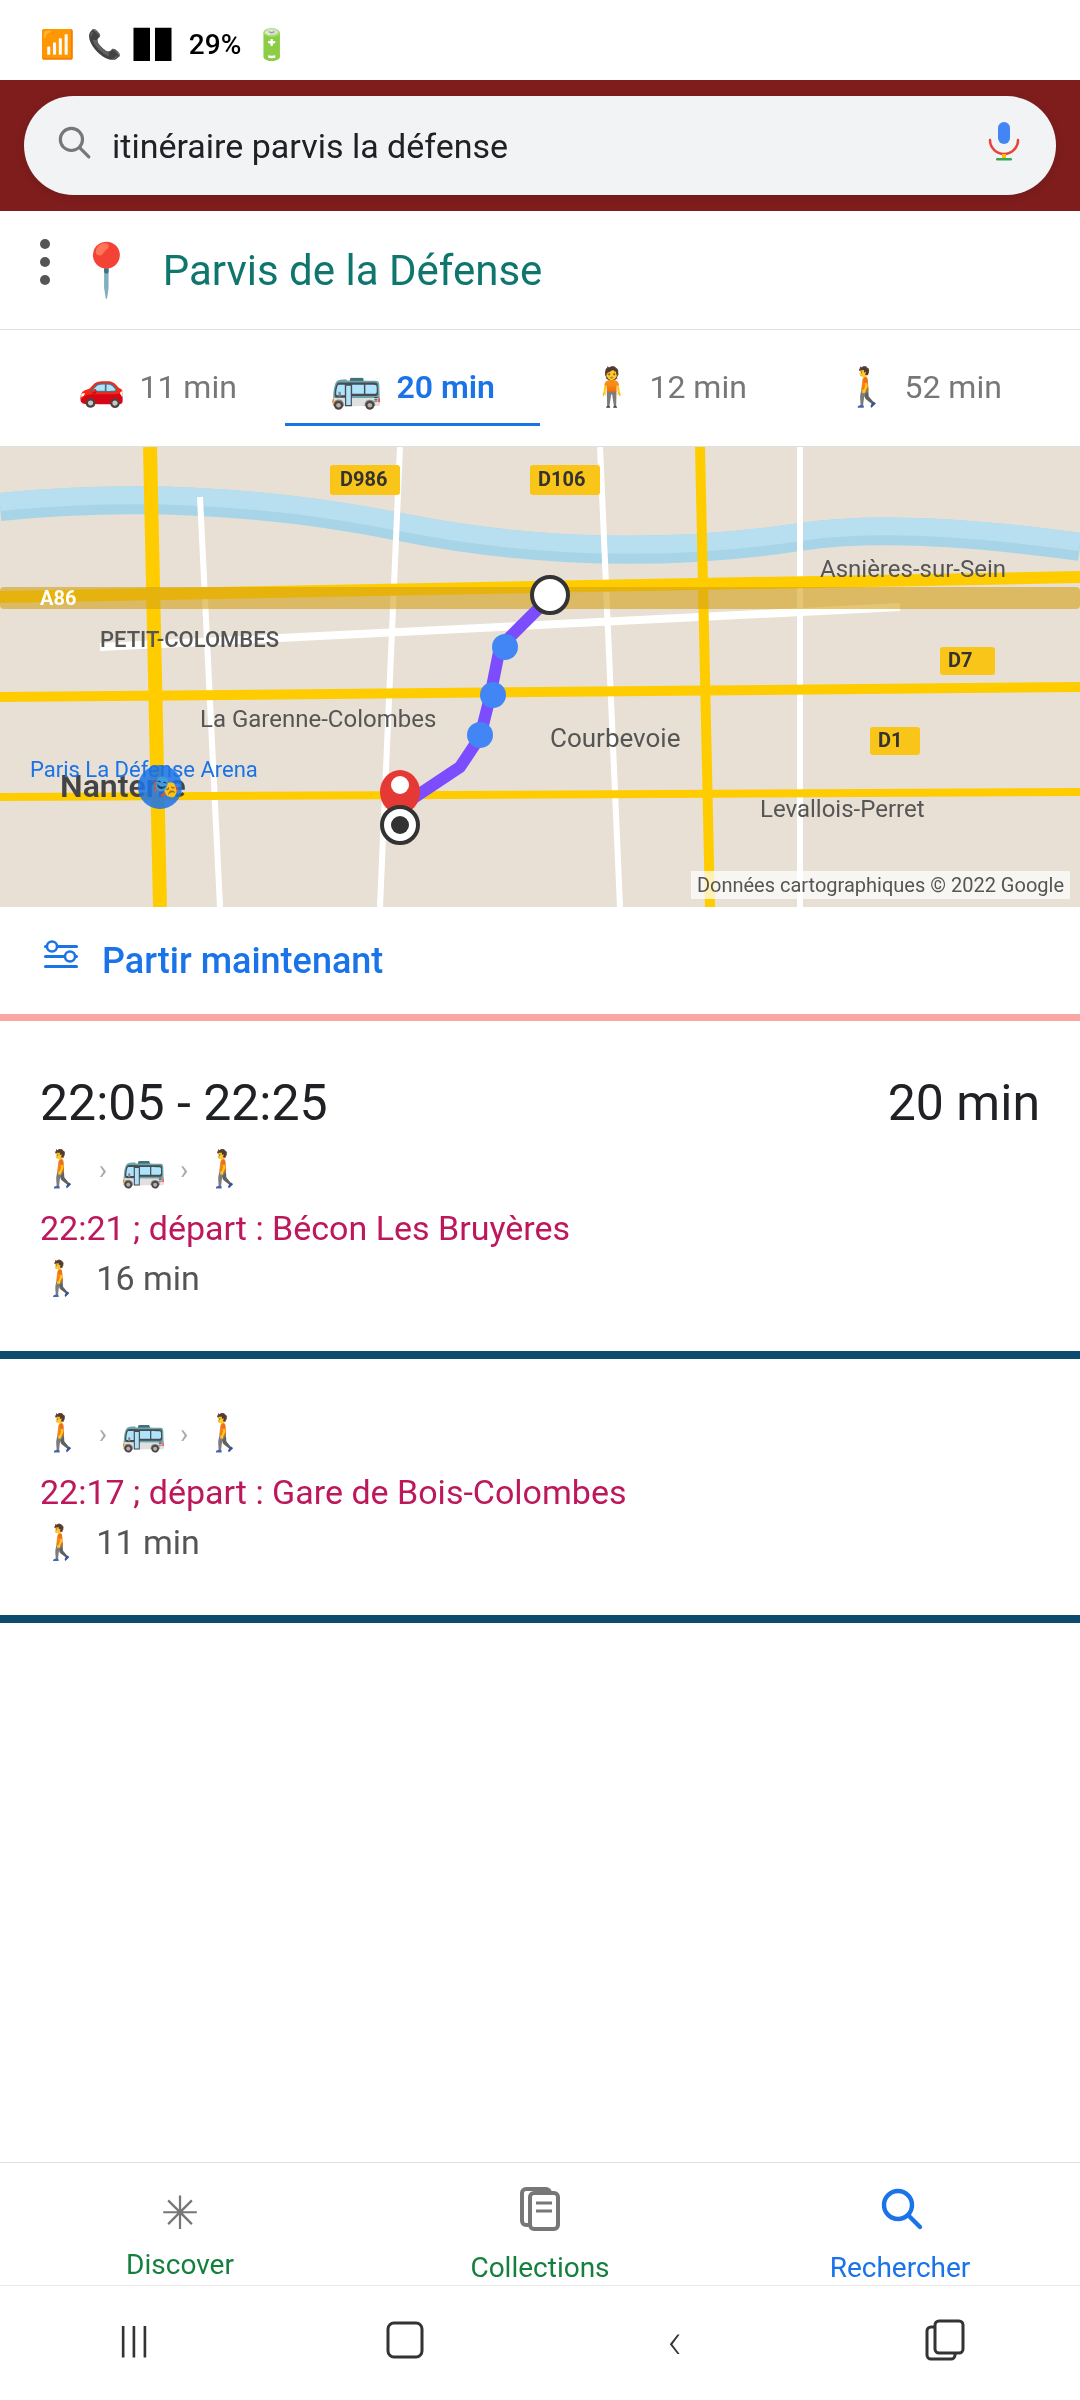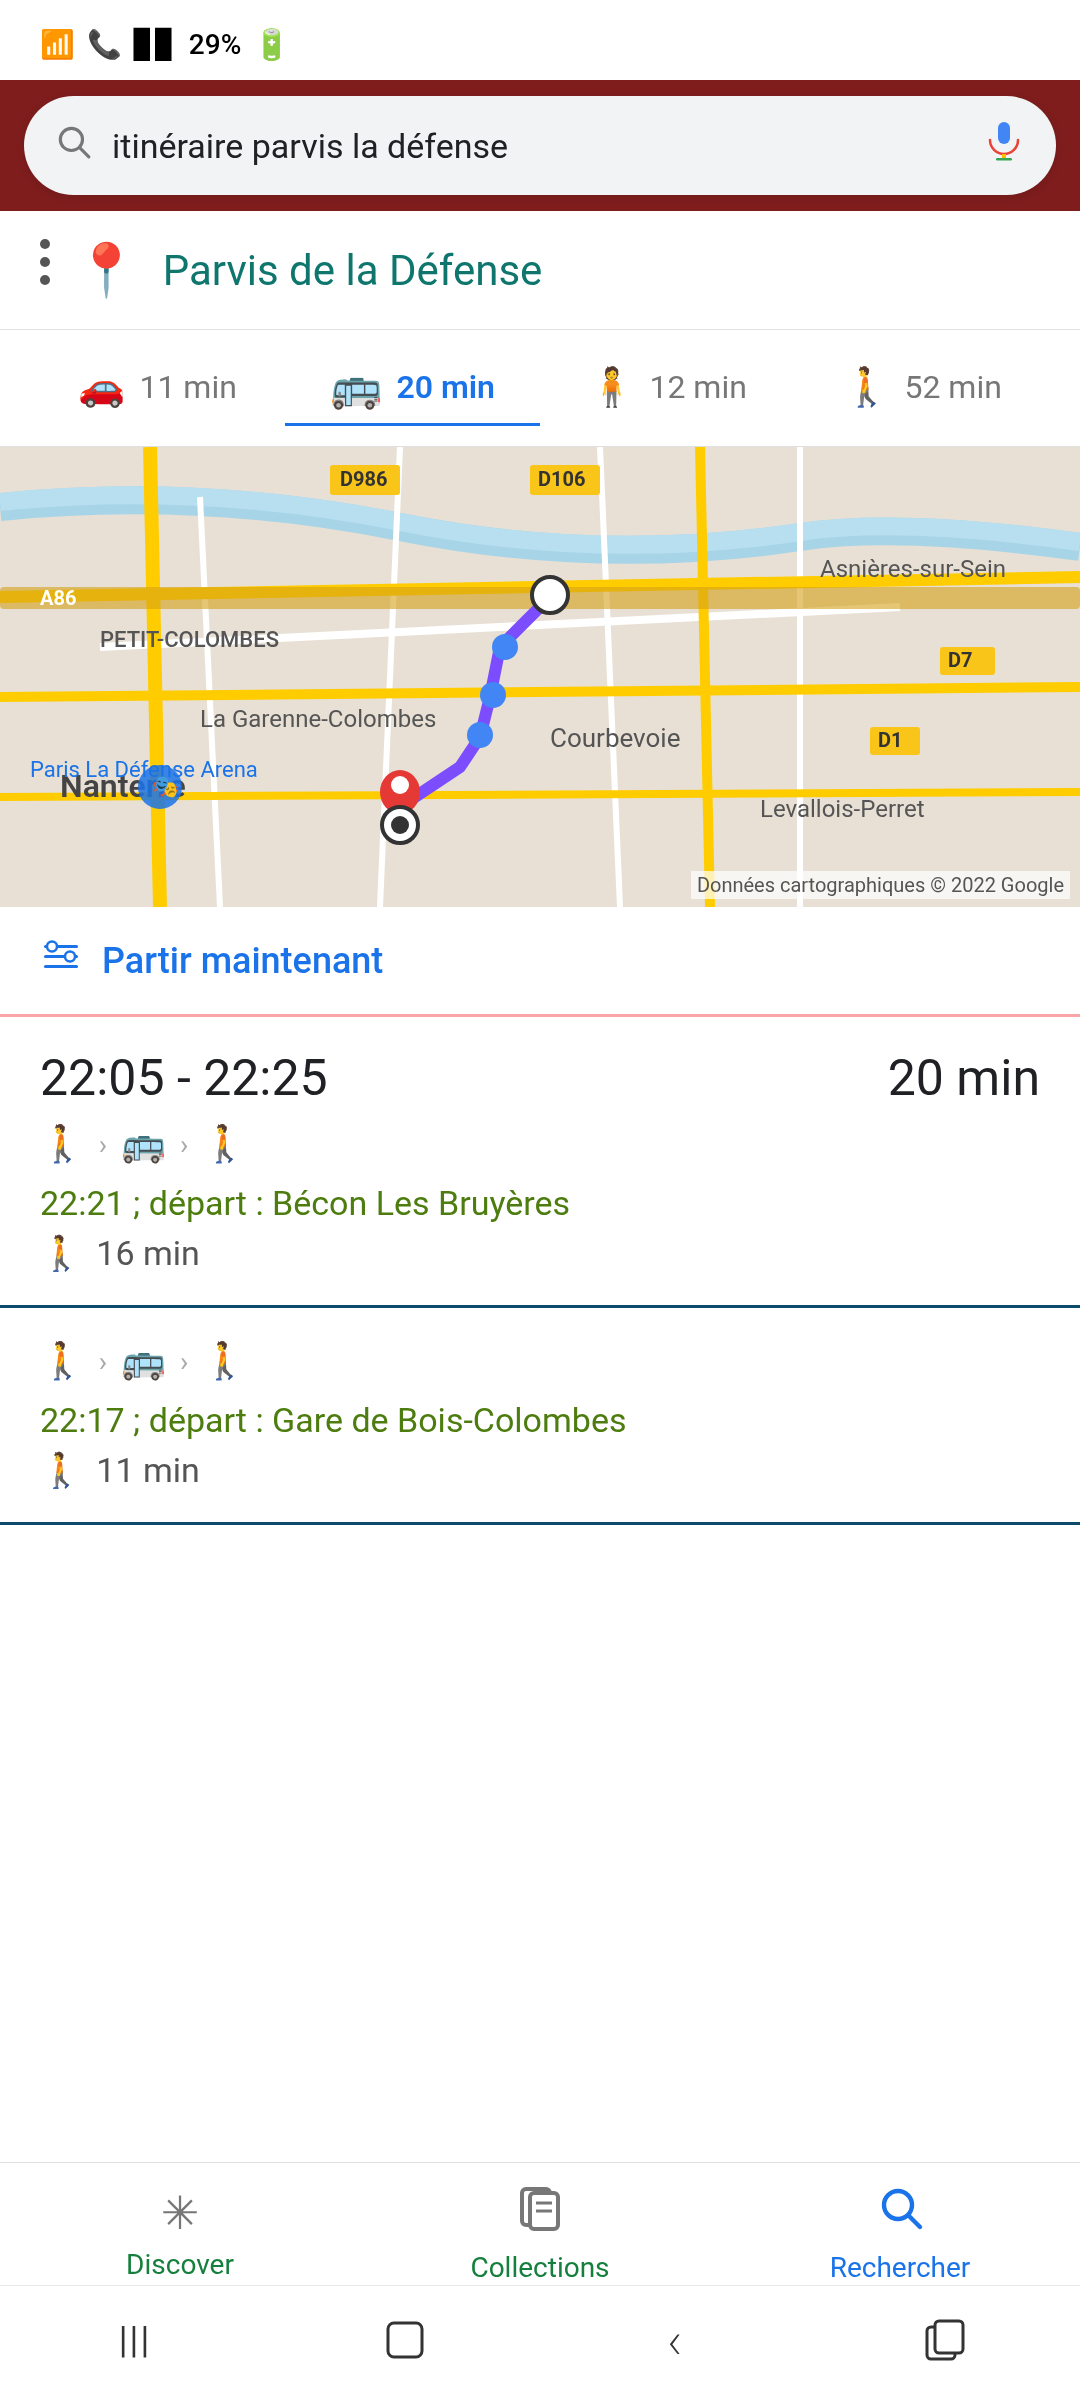--- a/index.html
+++ b/index.html
@@ -132,36 +132,36 @@
       background: rgba(255,255,255,0.7);
       padding: 2px 6px;
     }
 
     
     .depart-row {
       display: flex;
       align-items: center;
       padding: 28px 40px;
       gap: 20px;
-      border-bottom: 3px solid #fca5a5;
+      border-bottom: 7px solid #fca5a5;
     }
     .depart-icon {
       font-size: 38px;
       color: #1a73e8;
     }
     .depart-text {
       font-size: 36px;
       color: #1a73e8;
       font-weight: 500;
     }
 
     
     .route-card {
-      padding: 32px 40px;
-      border-bottom: 3px solid #0c4a6e;
+      padding: 53px 40px;
+      border-bottom: 8px solid #0c4a6e;
     }
     .route-header {
       display: flex;
       justify-content: space-between;
       align-items: flex-start;
       margin-bottom: 16px;
     }
     .route-time {
       font-size: 50px;
       font-weight: 400;
@@ -179,21 +179,21 @@
       margin-bottom: 18px;
       font-size: 36px;
       color: #555;
     }
     .route-chevron {
       font-size: 28px;
       color: #aaa;
     }
     .route-detail {
       font-size: 34px;
-      color: #4d7c0f;
+      color: #be185d;
       margin-bottom: 10px;
     }
     .route-walk {
       display: flex;
       align-items: center;
       gap: 14px;
       font-size: 34px;
       color: #555;
     }
     .walk-icon {

